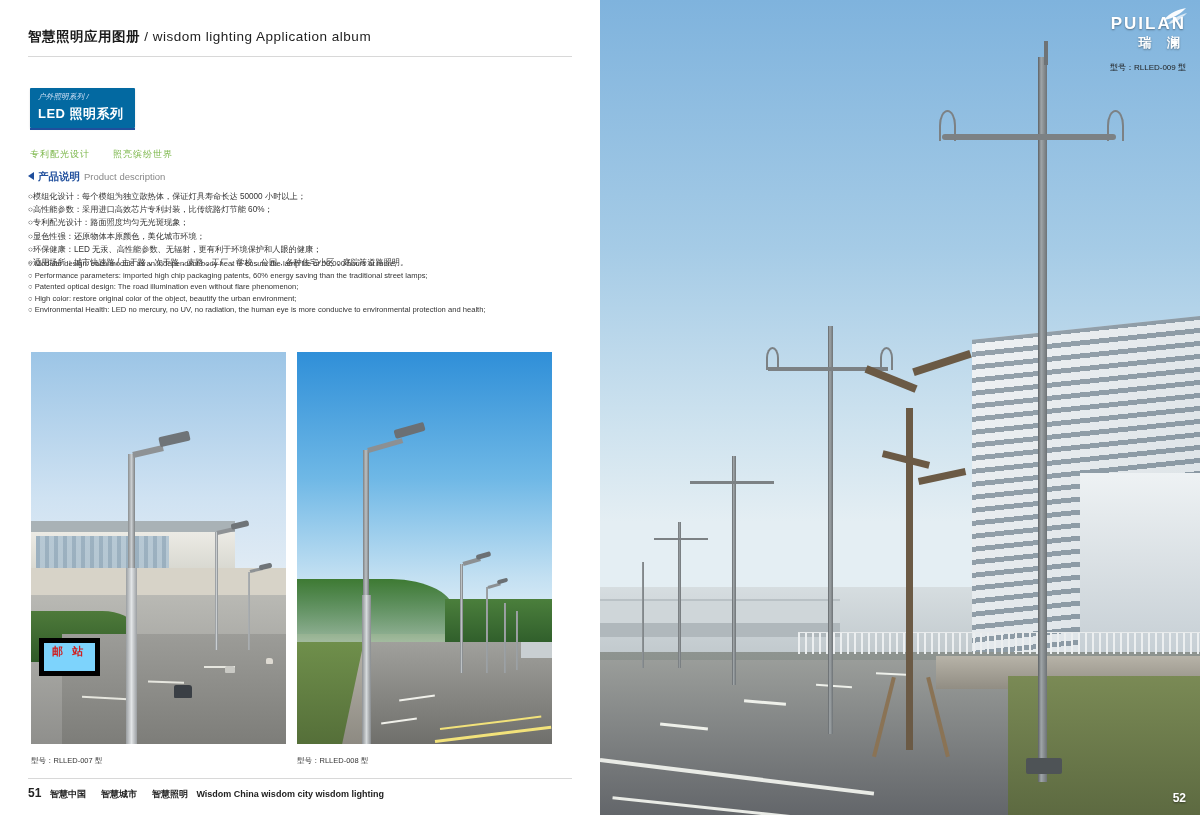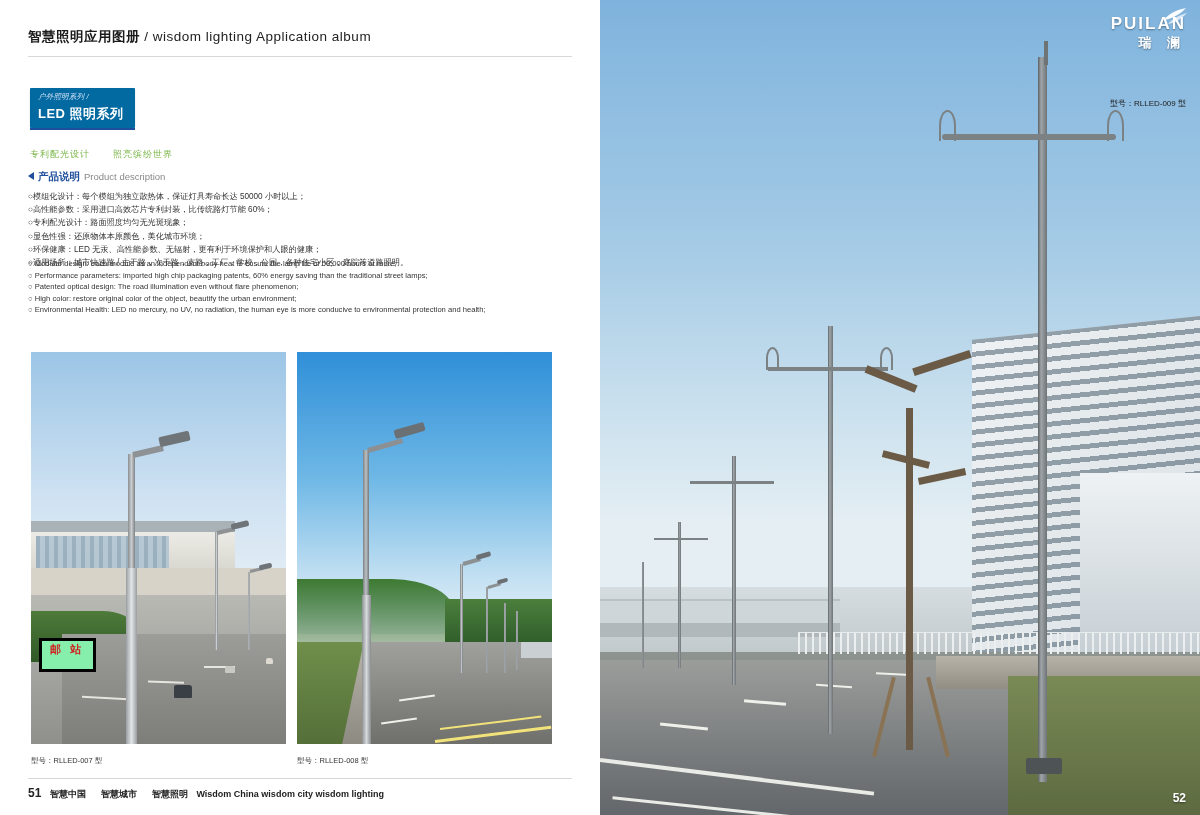--- a/index.html
+++ b/index.html
@@ -112,21 +112,21 @@
   .p1-green{position:absolute;left:0;top:66%;width:40%;height:13%;
     background:linear-gradient(#4e7a3a,#2f5a28);border-radius:0 30% 0 0;}
   .p1-road{position:absolute;left:12%;top:72%;width:88%;height:28%;
     background:linear-gradient(#9c9c98,#7d7d79);}
   .p1-line{position:absolute;background:#efefe8;opacity:.9;}
   .p1-pole{position:absolute;background:linear-gradient(90deg,#8a8e90,#c9cdd0,#7e8284);}
   .p1-arm{position:absolute;background:#8e9295;}
   .p1-head{position:absolute;background:#6f7478;border-radius:2px;}
   .p1-sign{
     position:absolute;left:3%;top:73%;width:20%;height:7%;
-    background:#86efac;border:3px solid #000000;
+    background:#7dd3fc;border:5px solid #000000;
   }
   .p1-sign span{
     display:block;text-align:center;color:#d01f1f;font-weight:bold;
     font-size:11px;line-height:17px;letter-spacing:3px;
   }
   .p1-car{position:absolute;background:#3a3f45;border-radius:2px 3px 1px 1px;}
 
   
   .p2-sky{position:absolute;left:0;top:0;width:100%;height:72%;
     background:linear-gradient(#2f8fd8,#6fb8e6 45%,#c3e0f2 80%,#e8f2f8);}
@@ -197,21 +197,21 @@
   .r-logo{
     position:absolute;right:14px;top:14px;text-align:right;color:#fff;
     font-weight:bold;letter-spacing:2px;
   }
   .r-logo .en{font-size:17px;text-shadow:0 1px 2px rgba(0,0,0,.4);}
   .r-logo .cn{font-size:13px;letter-spacing:6px;text-shadow:0 1px 2px rgba(0,0,0,.4);}
   .r-logo .mark{
     position:absolute;right:-2px;top:-8px;width:26px;height:20px;
   }
   .r-model{
-    position:absolute;right:14px;top:62px;color:#1d1d1d;font-size:8px;margin-top:36px;
+    position:absolute;right:14px;top:62px;color:#1d1d1d;font-size:8px;
   }
   .r-pagenum{
     position:absolute;right:14px;bottom:10px;color:#ffffff;font-size:12px;font-weight:bold;
     text-shadow:0 1px 2px rgba(0,0,0,.45);
   }
 </style>
 </head>
 <body>
 
 <div class="page">

